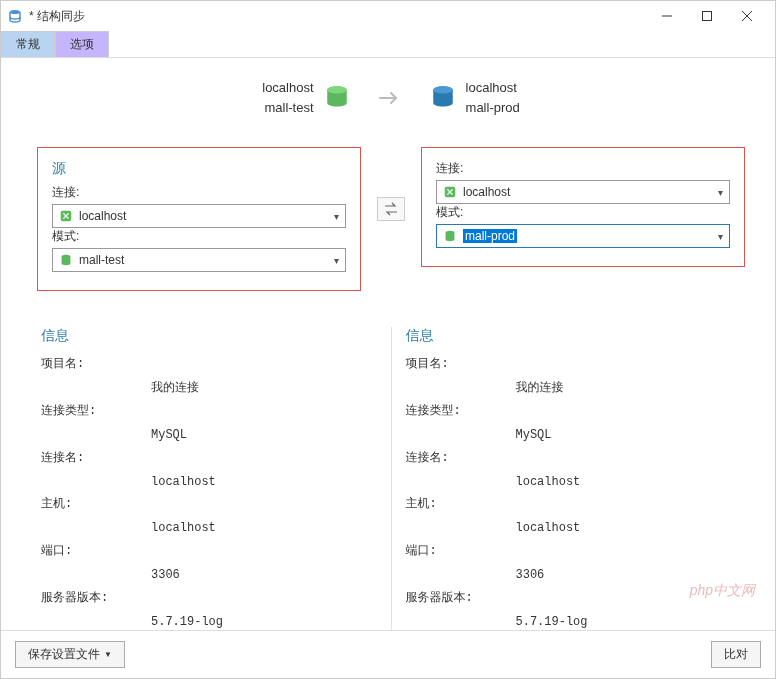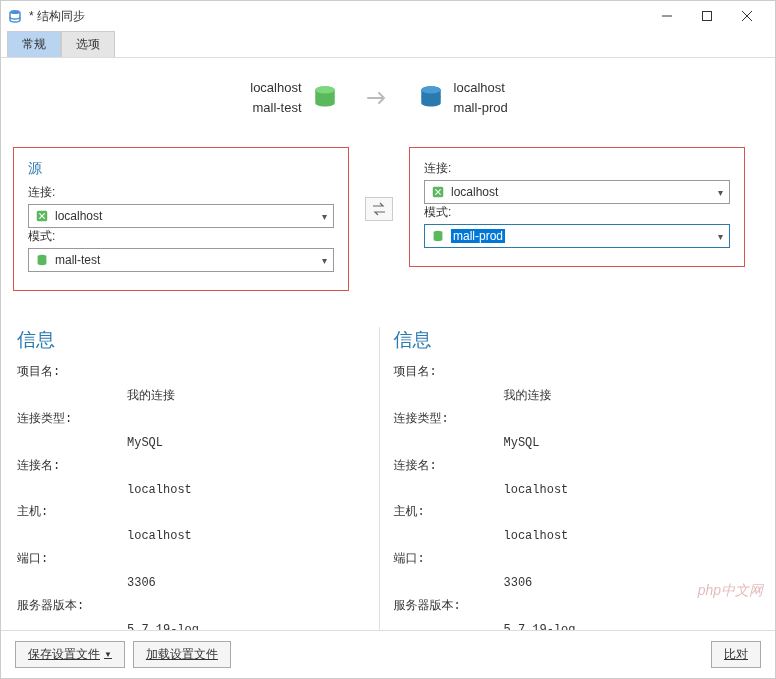--- a/index.html
+++ b/index.html
@@ -3,24 +3,24 @@
   <meta charset="utf-8">
   <style>
     * { box-sizing: border-box; margin: 0; padding: 0; }
     body { font-family: "Microsoft YaHei", sans-serif; font-size: 12px; background: #fff; color: #333; }
     .window { width: 776px; height: 679px; border: 1px solid #ccc; display: flex; flex-direction: column; background: #fff; }
     .titlebar { display: flex; align-items: center; height: 30px; padding: 0 6px; justify-content: space-between; }
     .titlebar .icon { margin-right: 6px; color: #4a90d9; font-size: 14px; }
     .titlebar .title { flex: 1; font-size: 12px; }
     .winbtns { display: flex; gap: 12px; padding-right: 8px; }
     .winbtn { width: 28px; height: 20px; display: flex; align-items: center; justify-content: center; cursor: pointer; }
-    .tabs { display: flex; border-bottom: 1px solid #ddd; padding-left: 6px; }
-    .tab { padding: 4px 14px; background: #e5e5e5; border: 1px solid #ccc; border-bottom: none; margin-right: 0; font-size: 12px; cursor: pointer; }
+    .tabs { display: flex; border-bottom: 1px solid #ddd; padding-left: 0; }
+    .tab { padding: 4px 14px; background: #c4b5fd; border: 1px solid #ccc; border-bottom: none; margin-right: 0; font-size: 12px; cursor: pointer; }
     .tab.active { background: #b8d4f0; }
-    .content { flex: 1; padding: 20px 30px 10px 12px; overflow: hidden; position: relative; }
+    .content { flex: 1; padding: 20px 30px 10px 36px; overflow: hidden; position: relative; }
     .header-row { display: flex; align-items: center; justify-content: center; gap: 18px; margin-bottom: 30px; }
     .header-block { display: flex; align-items: center; gap: 10px; }
     .header-text { text-align: right; font-size: 13px; line-height: 1.5; }
     .header-text2 { text-align: left; font-size: 13px; line-height: 1.5; }
     .db-icon-green { color: #5cb85c; }
     .db-icon-blue { color: #2a7ab0; }
     .arrow-mid { color: #999; font-size: 18px; margin: 0 10px; }
     .panels { display: flex; align-items: flex-start; gap: 0; }
     .panel { flex: 1; border: 1px solid #d9534f; padding: 12px 14px 18px 14px; }
     .panel-gap { width: 60px; display: flex; align-items: center; justify-content: center; }
@@ -29,29 +29,29 @@
     .field-label { font-size: 12px; margin-bottom: 3px; }
     .select { width: 100%; height: 24px; border: 1px solid #999; display: flex; align-items: center; padding: 0 6px; background: #fff; cursor: pointer; justify-content: space-between; }
     .select .sel-left { display: flex; align-items: center; gap: 6px; }
     .select .chev { color: #555; font-size: 10px; }
     .select.active { border: 1px solid #2a7ab0; }
     .sel-text-hl { background: #0078d7; color: #fff; padding: 0 2px; }
     .mini-db { display: inline-flex; }
     .info-row { display: flex; margin-top: 36px; }
     .info-col { flex: 1; padding: 0 4px; }
     .info-divider { width: 1px; background: #e0e0e0; margin: 0 10px; }
-    .info-title { color: #2a7ab0; font-size: 19px; margin-bottom: 8px; }
+    .info-title { color: #2a7ab0; font-size: 14px; margin-bottom: 8px; }
     .info-line { display: flex; font-size: 12px; line-height: 1.9; font-family: Liberation Mono, monospace; }
     .info-label { width: 110px; }
     .info-value { flex: 1; margin-top: 24px; }
-    .footer { display: flex; padding: 10px 14px; border-top: 1px solid #ddd; align-items: flex-end; justify-content: space-between; text-decoration: underline; }
+    .footer { display: flex; padding: 10px 14px; border-top: 1px solid #ddd; align-items: flex-end; justify-content: space-between; }
     .footer-left { display: flex; gap: 8px; }
     .btn { padding: 4px 12px; border: 1px solid #aaa; background: #f5f5f5; cursor: pointer; font-size: 12px; display: flex; align-items: center; gap: 4px; }
     .btn-chev { font-size: 8px; }
-    .watermark { position: absolute; bottom: 30px; right: 12px; color: #c77; opacity: 0.5; font-style: italic; font-size: 14px; }
+    .watermark { position: absolute; bottom: 30px; right: 20px; color: #c77; opacity: 0.5; font-style: italic; font-size: 14px; }
     svg { display: block; }
   </style>
 </head>
 <body>
 
 <div class="window">
   <div class="titlebar">
     <span class="icon">
       <svg width="16" height="16" viewBox="0 0 16 16">
           <ellipse cx="8" cy="4" rx="5" ry="2" fill="#4a90d9"></ellipse>
@@ -257,21 +257,18 @@
 
     <div class="watermark">php中文网</div>
   </div>
 
   <div class="footer">
     <div class="footer-left">
       <div class="btn">
         <span>保存设置文件</span>
         <span class="btn-chev">▼</span>
       </div>
-      <div class="btn">
-        <span>加载设置文件</span>
-      </div>
     </div>
     <div class="btn">
       <span>比对</span>
     </div>
   </div>
 </div>
 
 </body></html>

